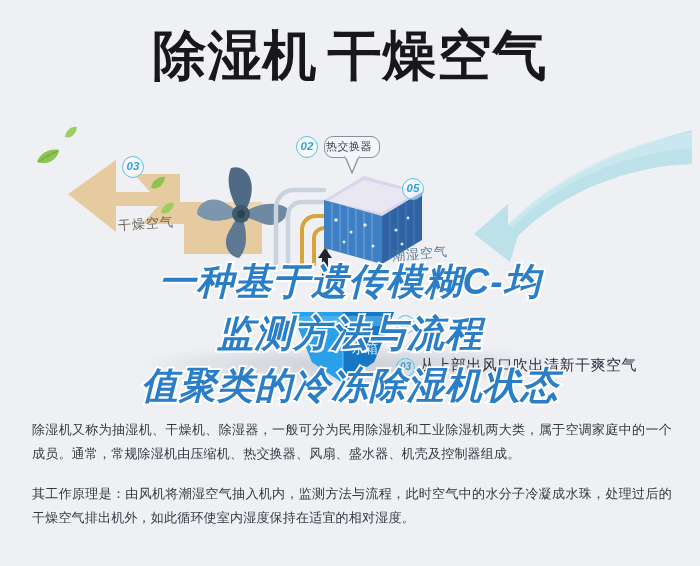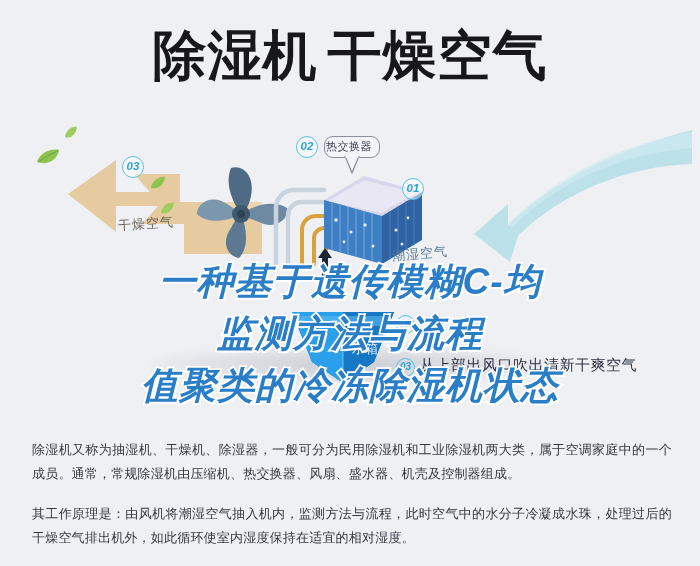--- a/index.html
+++ b/index.html
@@ -196,21 +196,20 @@
     position: absolute;
     left: 32px; top: 418px;
     width: 640px;
   }
   .body-para {
     font-size: 13px;
     line-height: 24px;
     color: #33383f;
     letter-spacing: 0.2px;
     text-align: justify;
-    margin-top: 20px;
   }
   .body-para + .body-para { margin-top: 16px; }
 </style>
 </head>
 <body>
 
 <div id="page">
 
   <div class="header-title">
     <span class="t-part1">除湿机</span><span class="t-part2">干燥空气</span>
@@ -312,21 +311,21 @@
     <svg class="tank-wrap" viewBox="0 0 110 75">
       <path d="M4 2 L106 2 L86 52 L55 73 L24 52 Z" fill="#1f8fdc"></path>
       <path d="M4 2 L55 2 L55 73 L24 52 Z" fill="#2ba0ea"></path>
       <path d="M55 2 L106 2 L86 52 L55 73 Z" fill="#1678c4"></path>
       <path d="M10 6 L100 6 L96 16 L14 16 Z" fill="#5fc0f2" opacity="0.55"></path>
       <path d="M55 20 L55 73" stroke="#8fd4f7" stroke-width="1.2" opacity="0.6" fill="none"></path>
     </svg>
 
     <div class="badge badge-03a">03</div>
     <div class="badge badge-02">02</div>
-    <div class="badge badge-01">01</div>
+    <div class="badge badge-01">05</div>
 
     <div class="callout-bubble">热交换器</div>
     <svg class="callout-tail" viewBox="0 0 16 18">
       <path d="M1 0 L15 0 L8 17 Z" fill="#f4f5f8" stroke="#8a8fa0" stroke-width="1.3"></path>
       <path d="M1.5 0.8 L14.5 0.8" stroke="#f4f5f8" stroke-width="2.4"></path>
     </svg>
 
     <div class="diag-label label-dryair">干燥空气</div>
     <div class="diag-label label-humid">潮湿空气</div>
     <div class="diag-label label-tank">水箱</div>

